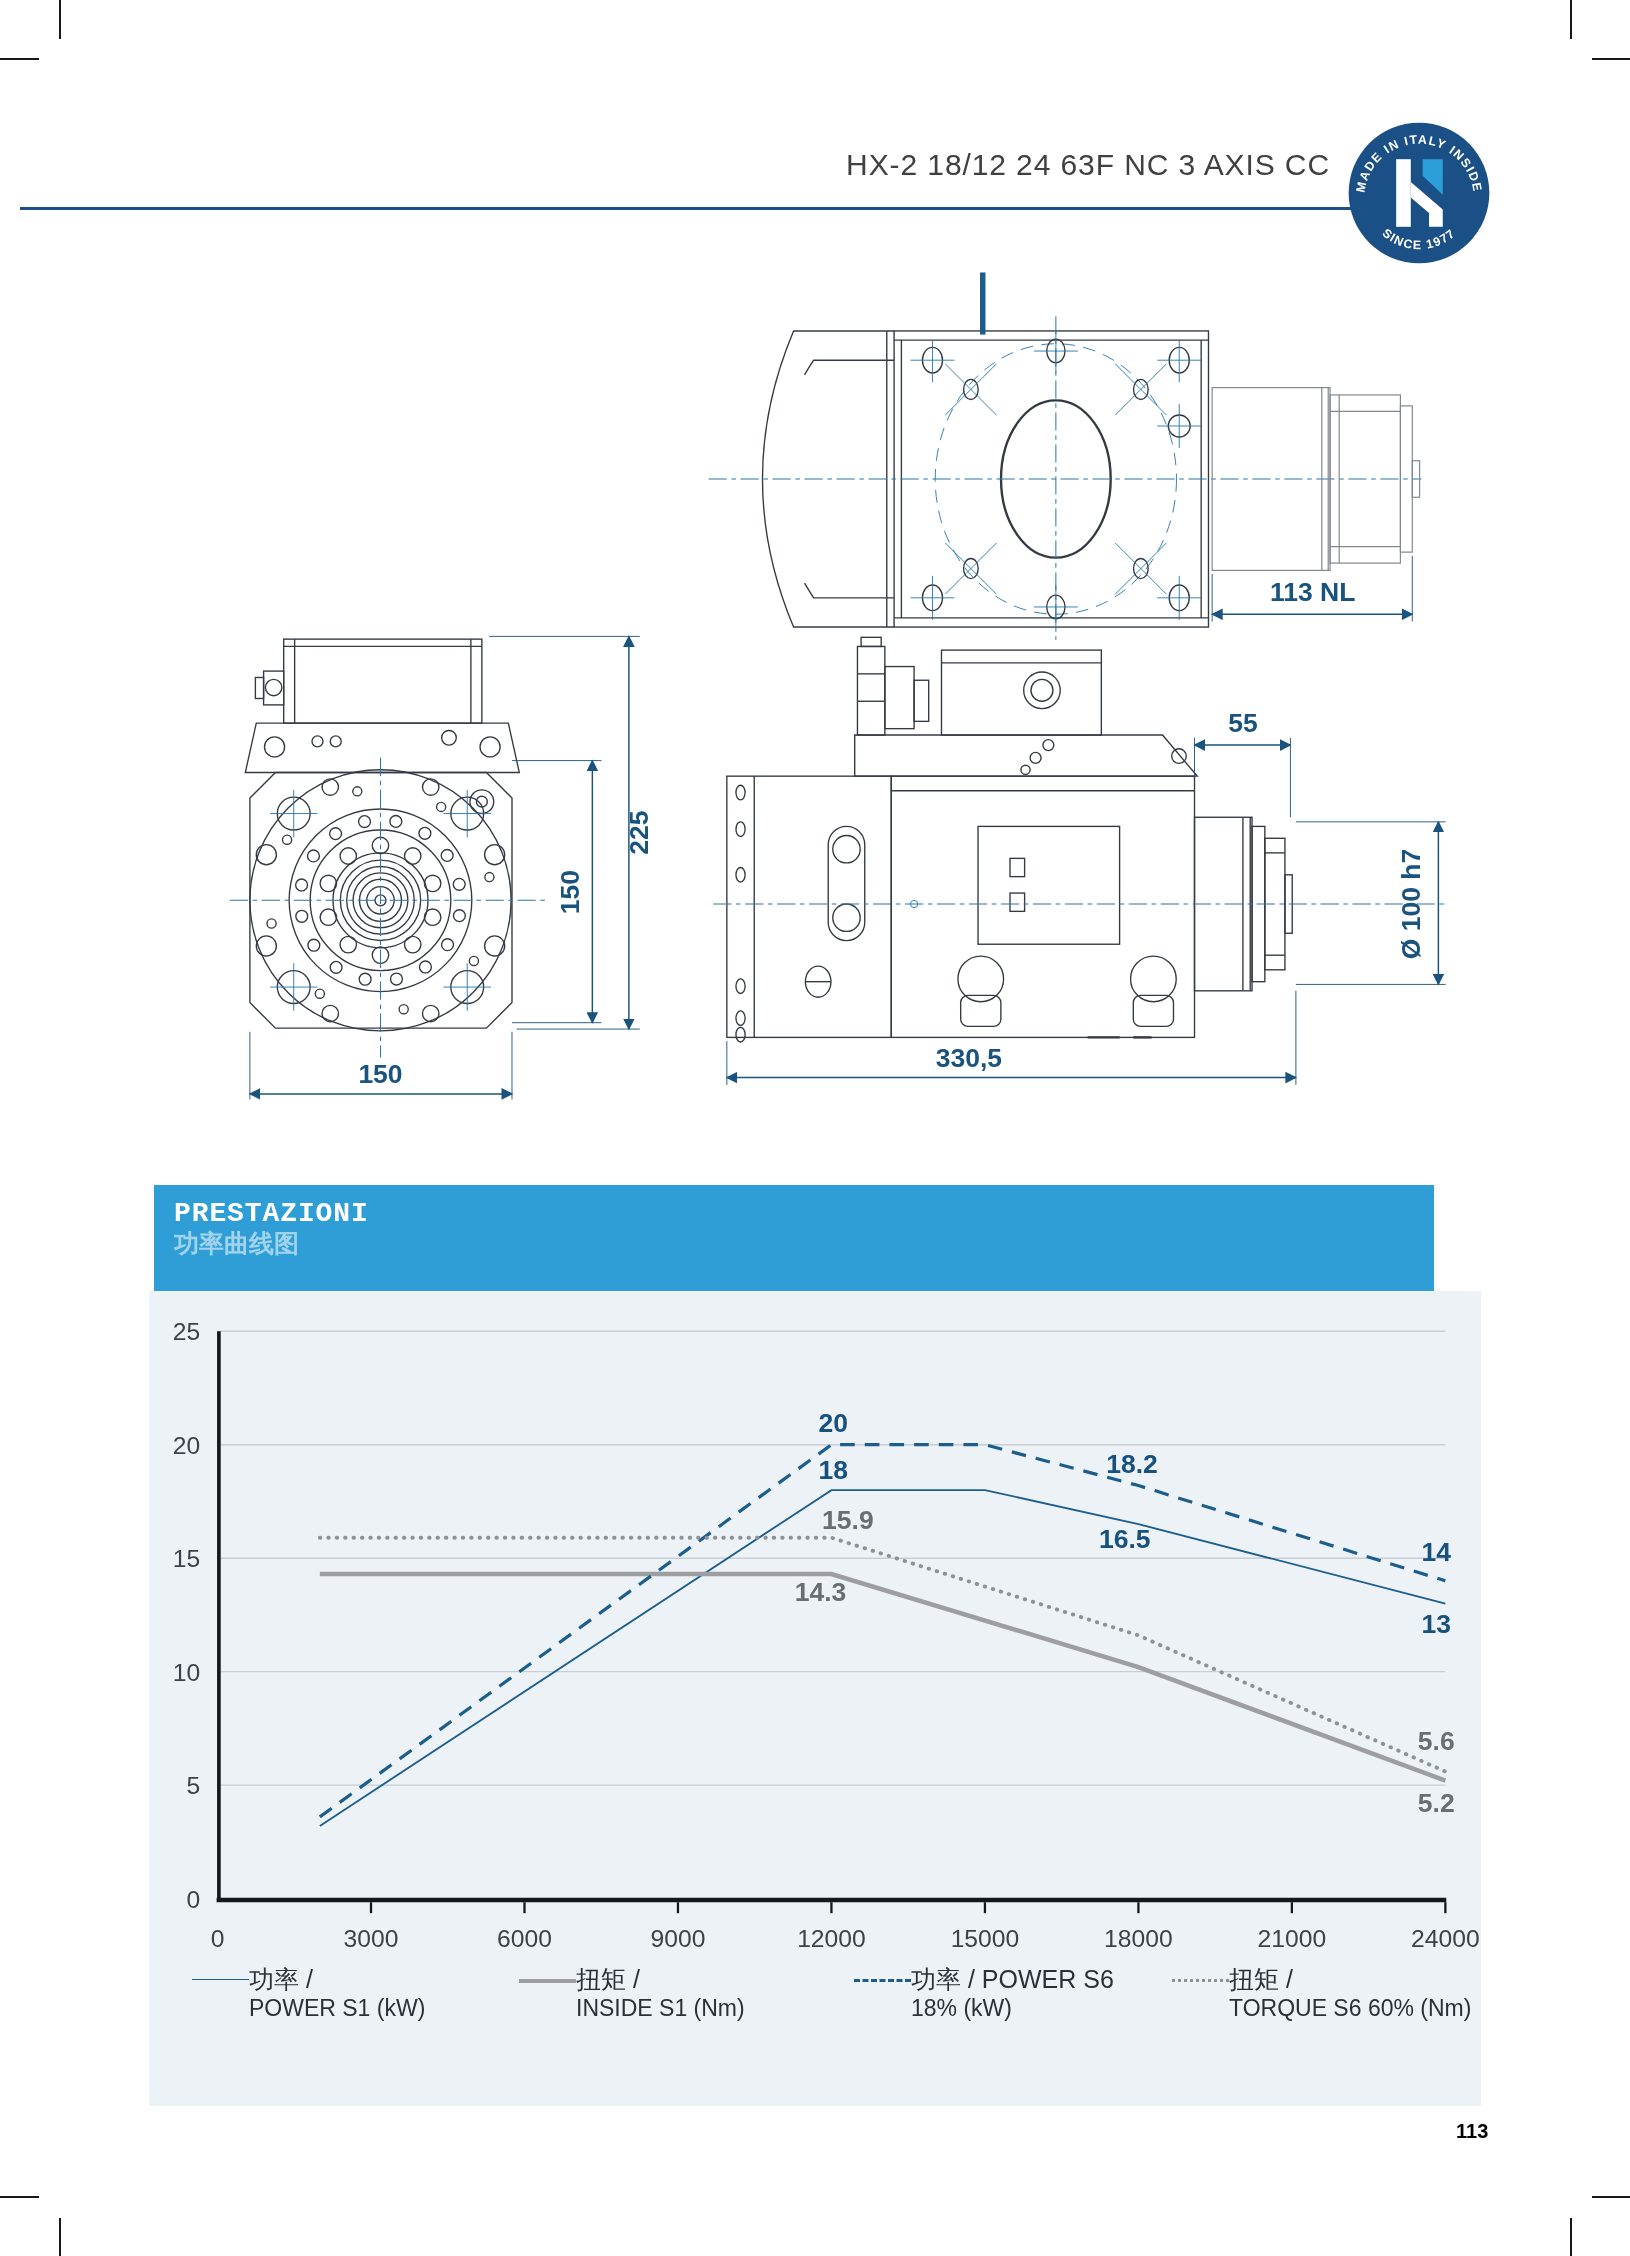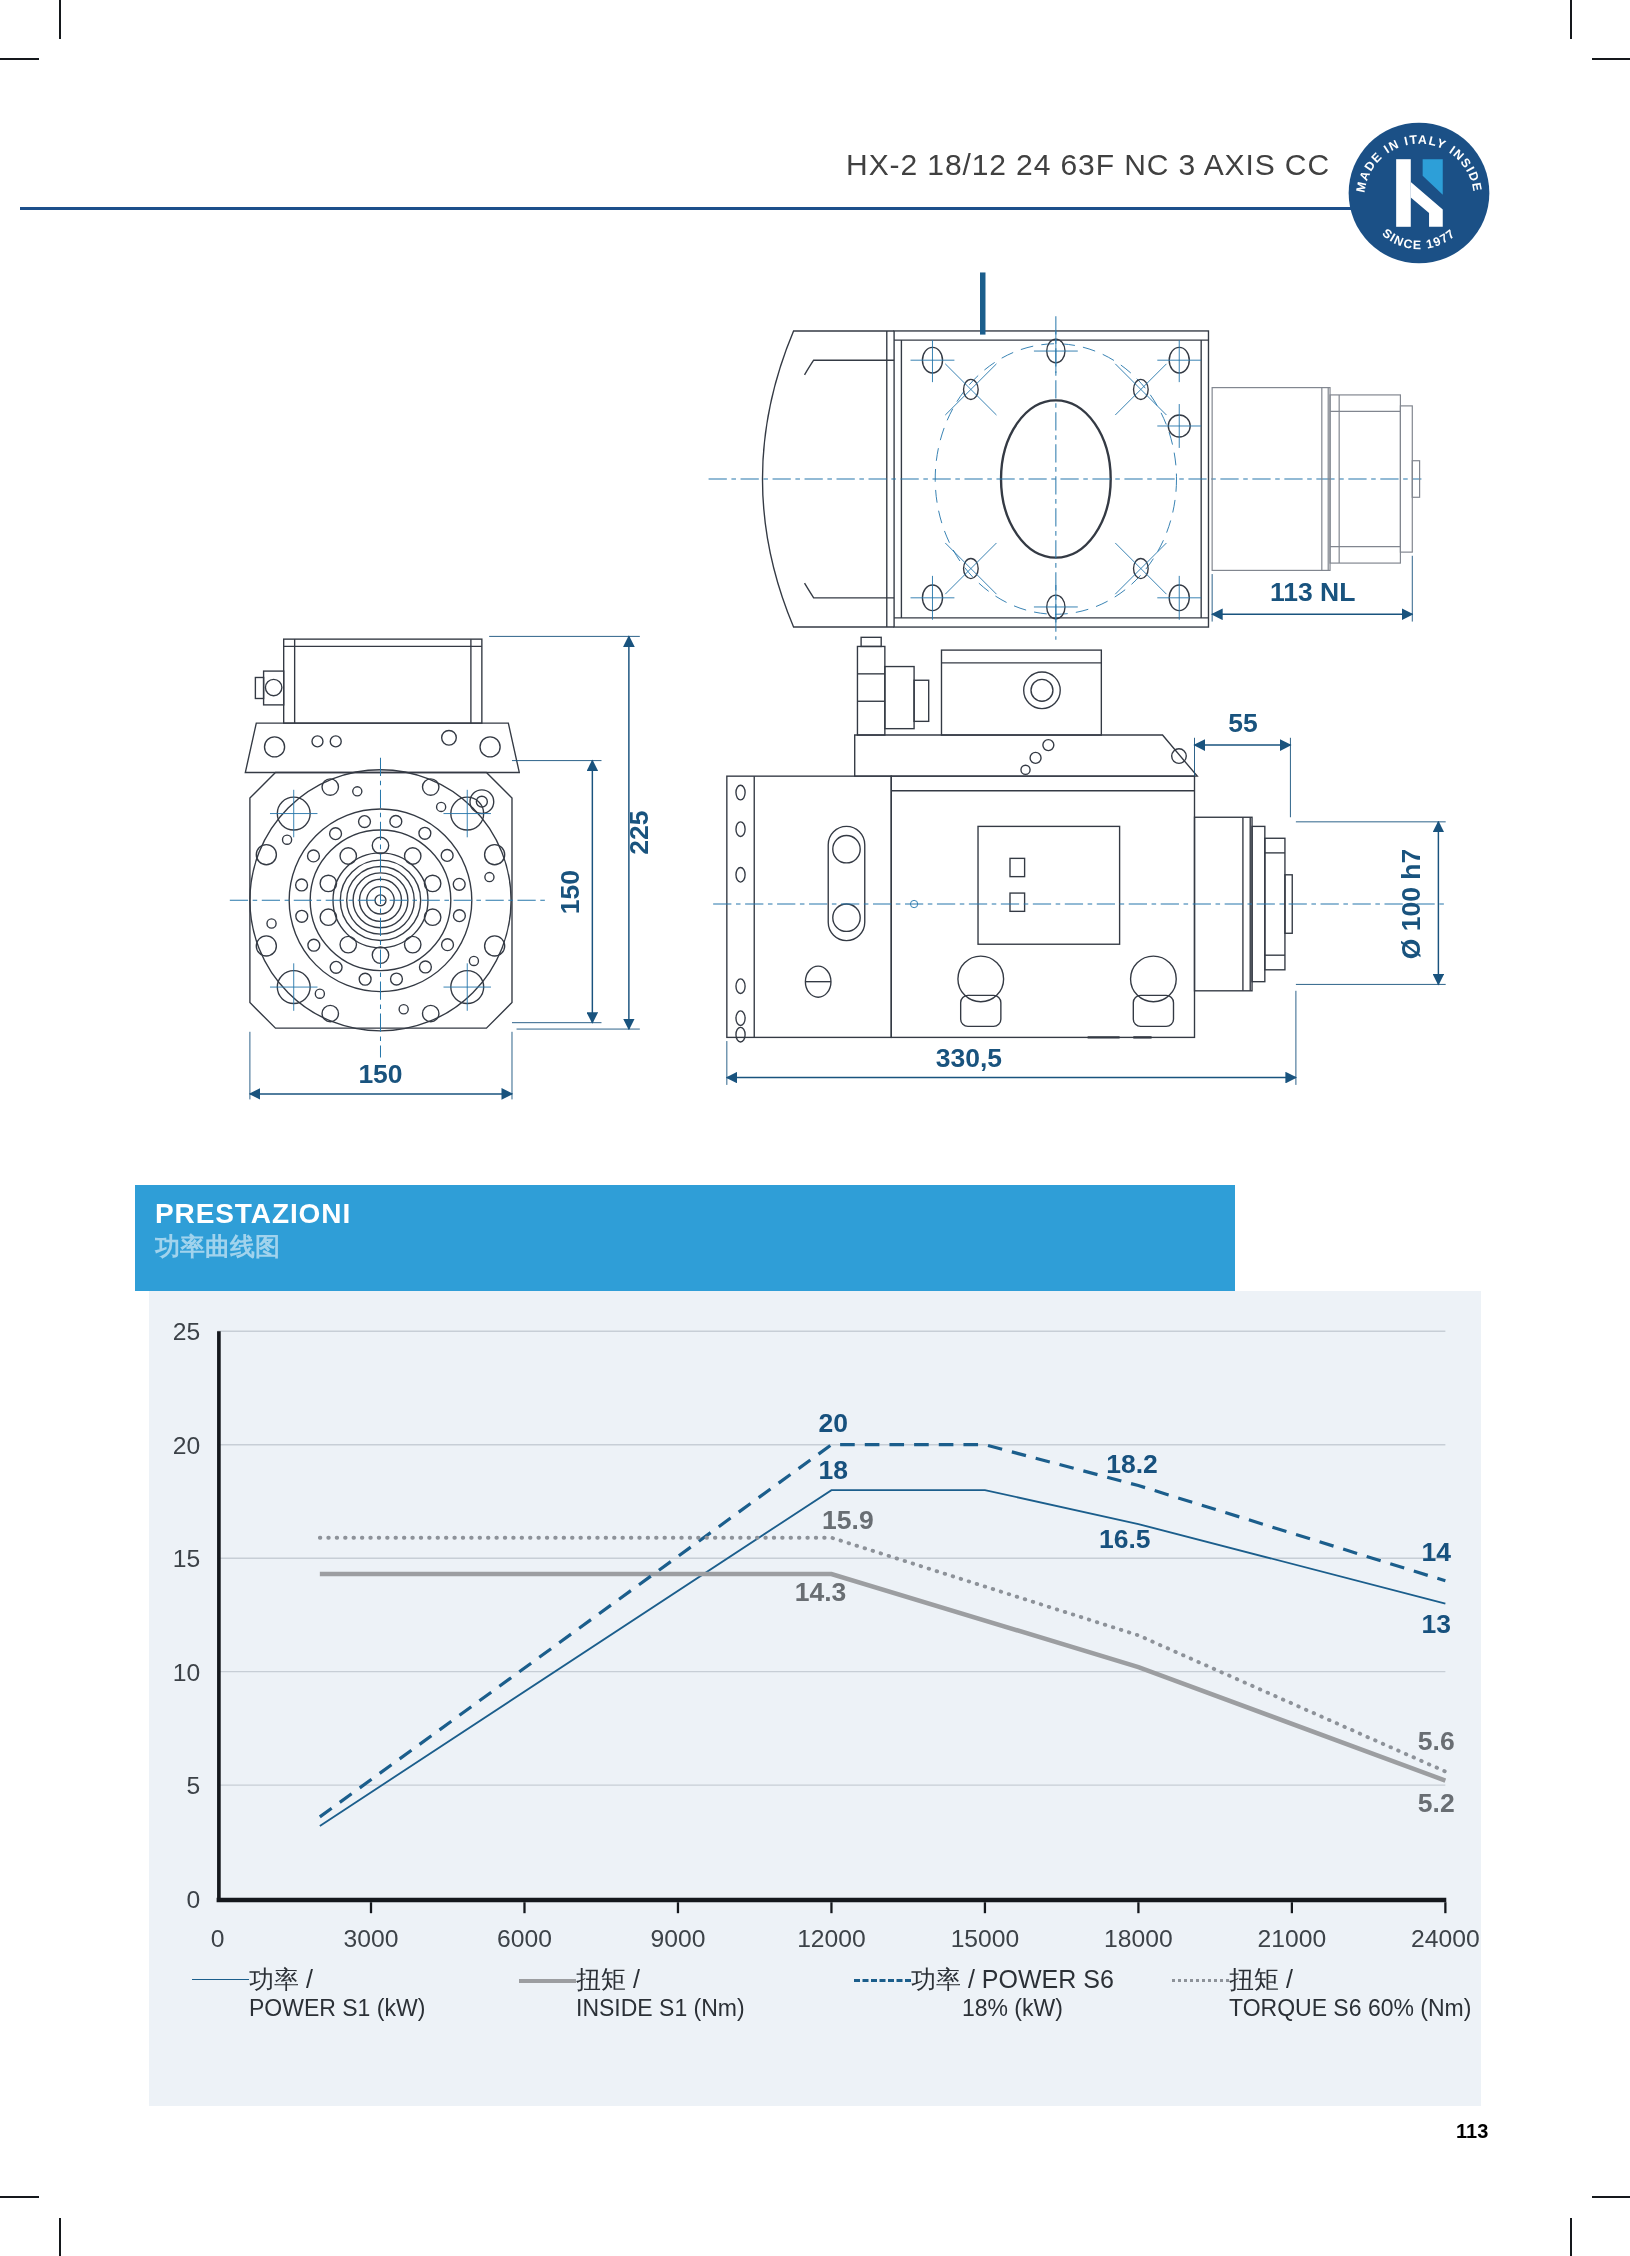--- a/index.html
+++ b/index.html
@@ -15,38 +15,38 @@
   svg.drawing{position:absolute;overflow:visible;}
   .k{stroke:#343a44;fill:none;stroke-width:1.5;}
   .k2{stroke:#343a44;fill:none;stroke-width:2.6;}
   .g{stroke:#81868f;fill:none;stroke-width:1.3;}
   .c{stroke:#2777ab;fill:none;stroke-width:1;}
   .cd{stroke:#2777ab;fill:none;stroke-width:1.1;stroke-dasharray:20 5 5 5;}
   .d{stroke:#19537e;fill:none;stroke-width:1.6;}
   .d2{stroke:#19537e;fill:none;stroke-width:1;}
   text.dim{fill:#19537e;font-family:"Liberation Sans",sans-serif;font-size:29px;font-weight:600;}
   
-  #panel-header{position:absolute;left:135px;top:1185px;width:1100px;height:106px;background:#2f9ed7;
-                box-sizing:border-box;padding:12.8px 0 0 20px;}
+  #panel-header{position:absolute;left:154px;top:1185px;width:1280px;height:106px;background:#2f9ed7;
+                box-sizing:border-box;padding:12.8px 0 0 20px;font-family:Liberation Mono, monospace;}
   #panel-title{color:#ffffff;font-size:28px;font-weight:700;letter-spacing:0.9px;line-height:1.15;}
   #panel-subtitle{color:rgba(255,255,255,0.55);font-size:25px;font-weight:600;line-height:1.3;}
   #panel-body{position:absolute;left:149px;top:1291px;width:1332px;height:815px;background:#edf2f7;}
   #chart-svg{position:absolute;left:0;top:0;}
   text.tick{font-family:"Liberation Sans",sans-serif;font-size:27px;fill:#3c4248;}
   text.ann{font-family:"Liberation Sans",sans-serif;font-size:29px;font-weight:600;}
   
   .legend-item{position:absolute;display:flex;gap:0;top:673px;}
   .sw{width:57px;height:0;border-top-style:solid;margin-top:14.6px;flex:none;}
   .sw1{border-top-width:1.8px;border-top-color:#1b5e8c;}
   .sw2{border-top-width:4.6px;border-top-color:#9c9ea1;}
   .sw3{border-top-width:3.7px;border-top-style:dashed;border-top-color:#1b5e8c;}
   .sw4{border-top-width:3.7px;border-top-style:dotted;border-top-color:#8d9299;}
   .legend-text{color:#2b3036;}
   .legend-line1{font-size:25px;line-height:31px;}
-  .legend-line2{font-size:23px;line-height:27.4px;text-align:center;}
+  .legend-line2{font-size:23px;line-height:27.4px;}
   #page-number{position:absolute;left:1456px;top:2120px;font-size:20px;font-weight:700;color:#000000;}
   
   #brand-badge{position:absolute;left:1345px;top:119px;}
   .badge-arc{fill:#ffffff;font-family:"Liberation Sans",sans-serif;font-size:13.5px;font-weight:700;letter-spacing:1.5px;}
 </style>
 </head>
 <body>
 
 <div id="page">
 

